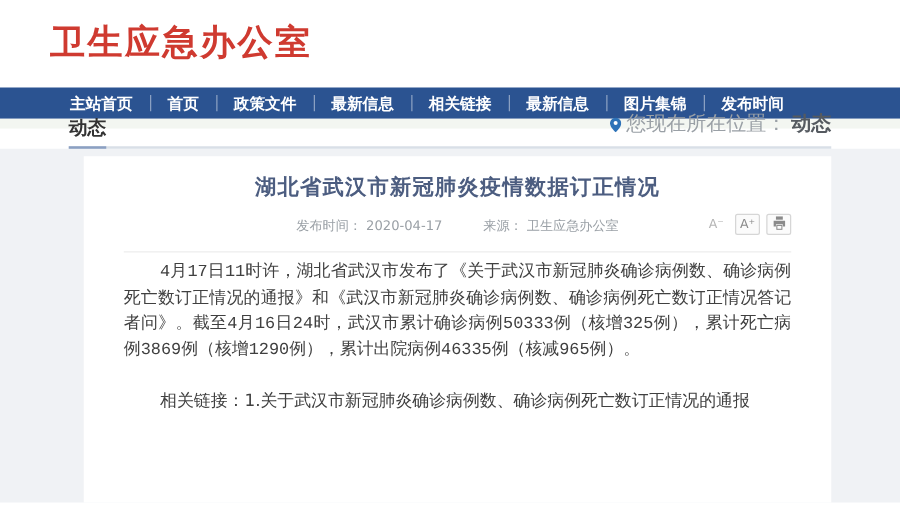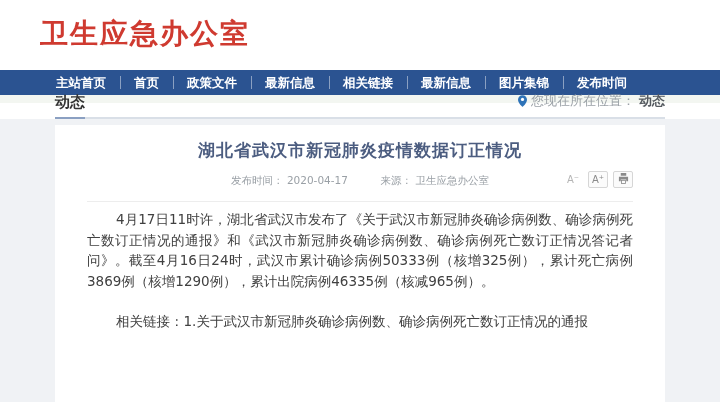--- a/index.html
+++ b/index.html
@@ -15,39 +15,39 @@
   .nav-item { color:#ffffff; font-size:12.5px; font-weight:bold; padding:0 14px; cursor:pointer; position:relative; white-space:nowrap; line-height:25px; }
   .nav-item + .nav-item::before { content:""; position:absolute; left:0; top:6px; bottom:6px; width:1px; background:rgba(255,255,255,0.45); }
 
   .subnav-strip { height:8px; background:#f3f6f1; }
 
   
   .breadcrumb-row { height:16px; background:#ffffff; padding:0 55px; }
   .breadcrumb-inner { height:100%; display:flex; justify-content:space-between; align-items:flex-end; border-bottom:2px solid #d9dfe7; padding-bottom:5px; position:relative; }
   .section-title { font-size:15px; font-weight:bold; color:#333333; position:relative; }
   .section-title::after { content:""; position:absolute; left:0; right:0; bottom:-7px; height:2px; background:#8ba0c2; }
-  .breadcrumb { display:flex; align-items:center; gap:4px; font-size:13px; color:#9aa0a6; padding-bottom:2px; }
+  .breadcrumb { display:flex; align-items:center; gap:4px; font-size:16px; color:#9aa0a6; padding-bottom:2px; }
   .pin { display:inline-flex; align-items:center; }
   .crumb-trail { color:#9aa0a6; cursor:pointer; }
   .crumb-current { color:#555a60; font-weight:bold; }
 
   
   .page-bg { background:#f0f2f5; height:283px; padding:6px 55px 0; }
-  .card { background:#ffffff; height:100%; padding:14px 32px 2px; position:relative; }
+  .card { background:#ffffff; height:100%; padding:14px 32px 2px; position:relative;margin-left:12px; }
 
   .article-title { text-align:center; color:#4c5d80; font-size:17px; font-weight:bold; letter-spacing:1px; line-height:22px; }
   .article-meta { position:relative; text-align:center; color:#9aa0a6; font-size:10.5px; margin-top:13px; padding-bottom:13px; border-bottom:1px solid #ededed; }
   .article-meta .sep { display:inline-block; width:26px; }
   .meta-tools { position:absolute; right:0; top:-3px; display:flex; gap:5px; align-items:center; }
   .tool-btn { min-width:20px; height:17px; border:1px solid #d6d6d6; background:#fbfbfb; color:#8a8a8a; font-size:10px; display:flex; align-items:center; justify-content:center; border-radius:2px; cursor:pointer; padding:0 2px; }
   .tool-btn.plain { border-color:transparent; background:transparent; color:#b5b5b5; }
 
   .article-body { margin-top:7px; }
   .article-body p { font-size:13.5px; color:#404040; line-height:20.5px; text-align:justify; }
-  .para { text-indent:2.15em; }
+  .para { text-indent:2.15em;font-family:Liberation Mono, monospace; }
   .related { margin-top:20px; }
   .related p { color:#404040; }
   .related-line1 { padding-left:2.15em; }
   .related a { color:#404040; text-decoration:none; cursor:pointer; }
 </style>
 </head>
 <body>
 
 <div class="site-header">
   <div class="site-title">卫生应急办公室</div>

